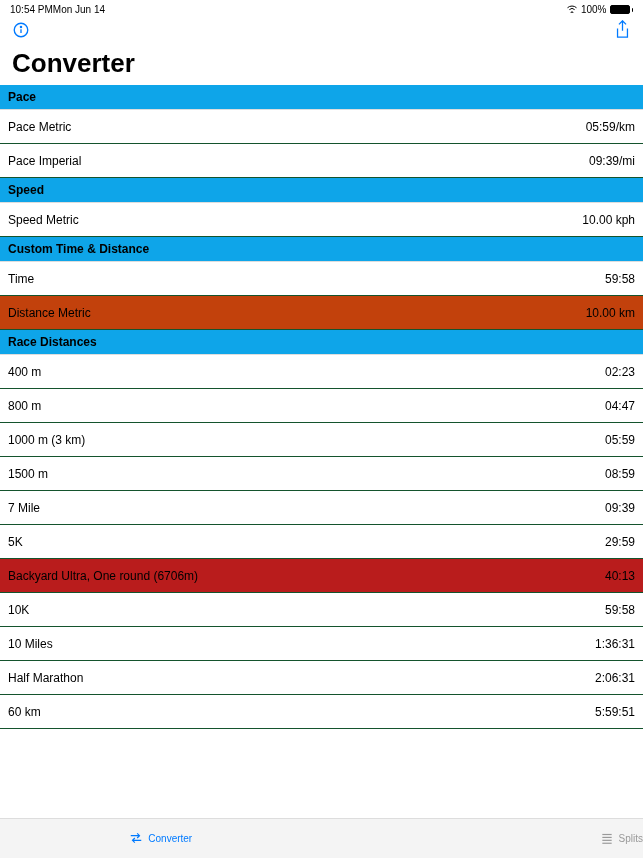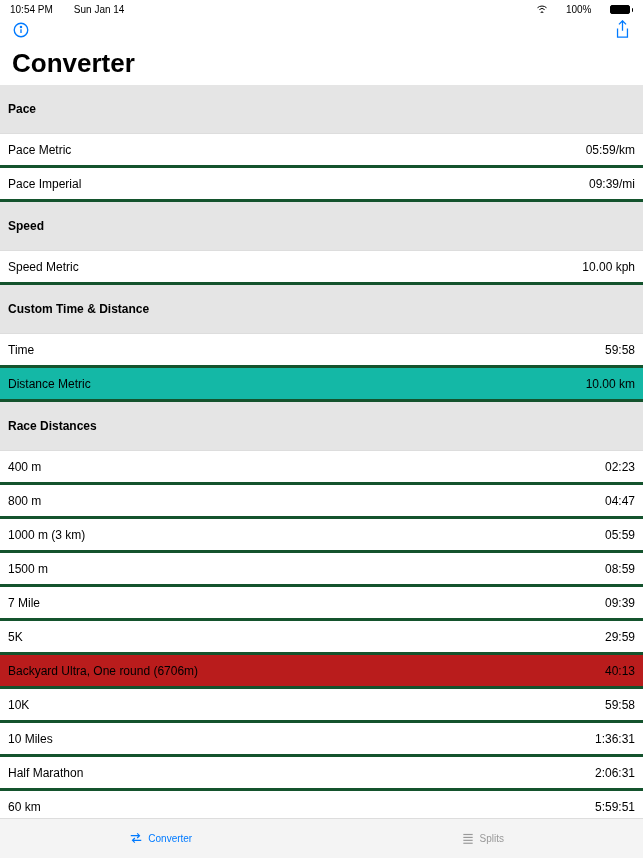--- a/index.html
+++ b/index.html
@@ -13,22 +13,22 @@
     }
     .status-bar {
       display: flex;
       justify-content: space-between;
       align-items: center;
       padding: 3px 10px 0 10px;
       font-size: 10px;
       font-weight: 500;
       height: 16px;
     }
-    .status-left { display: flex; gap: 21px; }
-    .status-right { display: flex; align-items: center; gap: 18px; }
+    .status-left { display: flex; gap: 0; }
+    .status-right { display: flex; align-items: center; gap: 3px; }
     .wifi-icon { width: 12px; height: 9px; }
     .battery { display: flex; align-items: center; gap: 2px; }
     .battery-body {
       width: 20px; height: 9px; border: 1px solid #000; border-radius: 2px;
       background: #000;
     }
     .battery-tip { width: 1.5px; height: 4px; background: #000; border-radius: 0 1px 1px 0; }
     .nav-bar {
       display: flex;
       justify-content: space-between;
@@ -40,67 +40,67 @@
     .title {
       font-size: 26px;
       font-weight: 700;
       padding: 2px 12px 6px 12px;
     }
     .content {
       height: 764px;
       overflow-y: hidden;
     }
     .section-header {
-      background: #e5e5e5;
-      padding: 17px 8px;
+      background: #0ea5e9;
+      padding: 5px 8px;
       font-size: 12px;
       font-weight: 600;
       border-bottom: 1px solid #ddd;
     }
     .row {
       display: flex;
       justify-content: space-between;
       align-items: center;
       padding: 0 8px;
       height: 34px;
       font-size: 12px;
-      border-bottom: 3px solid #14532d;
+      border-bottom: 1px solid #14532d;
     }
     .row-label { font-weight: 400; }
     .row-value { font-weight: 400; }
-    .row.yellow { background: #14b8a6; }
+    .row.yellow { background: #c2410c; }
     .row.green { background: #b91c1c; }
     .tab-bar {
       position: absolute;
       bottom: 0;
       left: 0;
       right: 0;
       height: 40px;
       background: #f4f4f4;
       display: flex;
       border-top: 1px solid #ddd;
     }
     .tab {
       flex: 1;
       display: flex;
       align-items: center;
       justify-content: center;
       gap: 5px;
       font-size: 10px;
     }
     .tab.active { color: #007AFF; }
-    .tab.inactive { color: #999; }
+    .tab.inactive { color: #999; justify-content: flex-end; }
   </style>
 </head>
 <body>
 
 <div class="status-bar">
   <div class="status-left">
     <span>10:54 PM</span>
-    <span>Sun Jan 14</span>
+    <span>Mon Jun 14</span>
   </div>
   <div class="status-right">
     <span>
       <svg class="wifi-icon" viewBox="0 0 16 12">
           <path d="M8 10.5 a1.2 1.2 0 1 0 0.001 0 M4.5 7.5 a5 5 0 0 1 7 0 M2 5 a9 9 0 0 1 12 0" stroke="#000" stroke-width="1.3" fill="none"></path>
         </svg>
     </span>
     <span>100%</span>
     <span class="battery">
       <span class="battery-body"></span>

